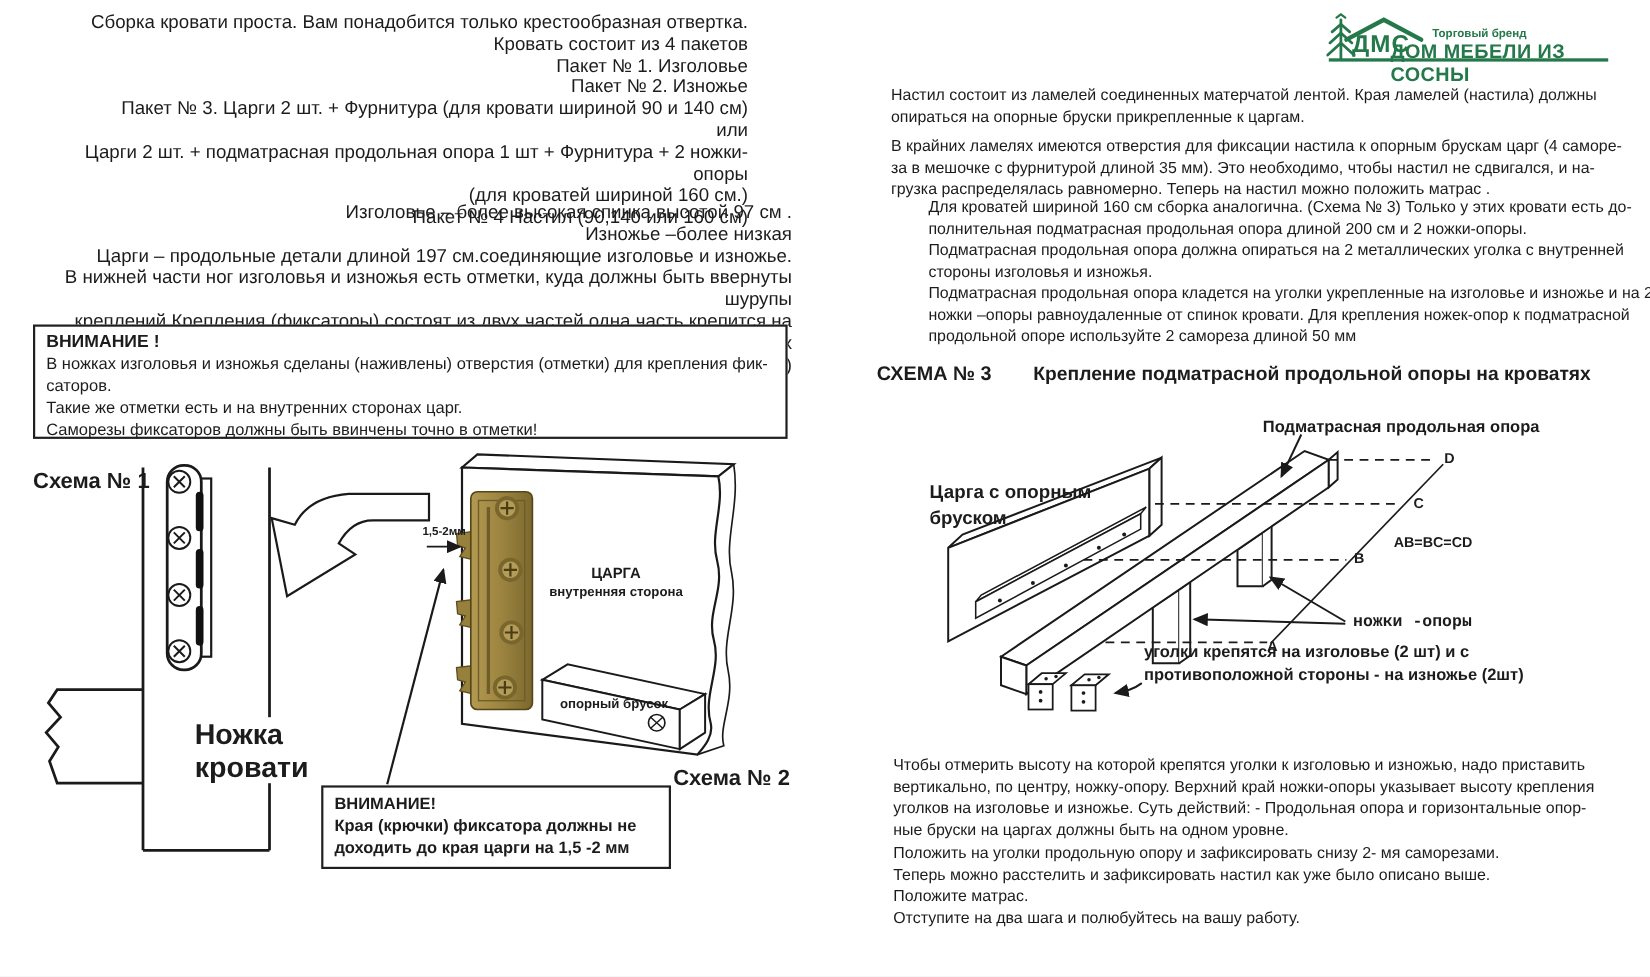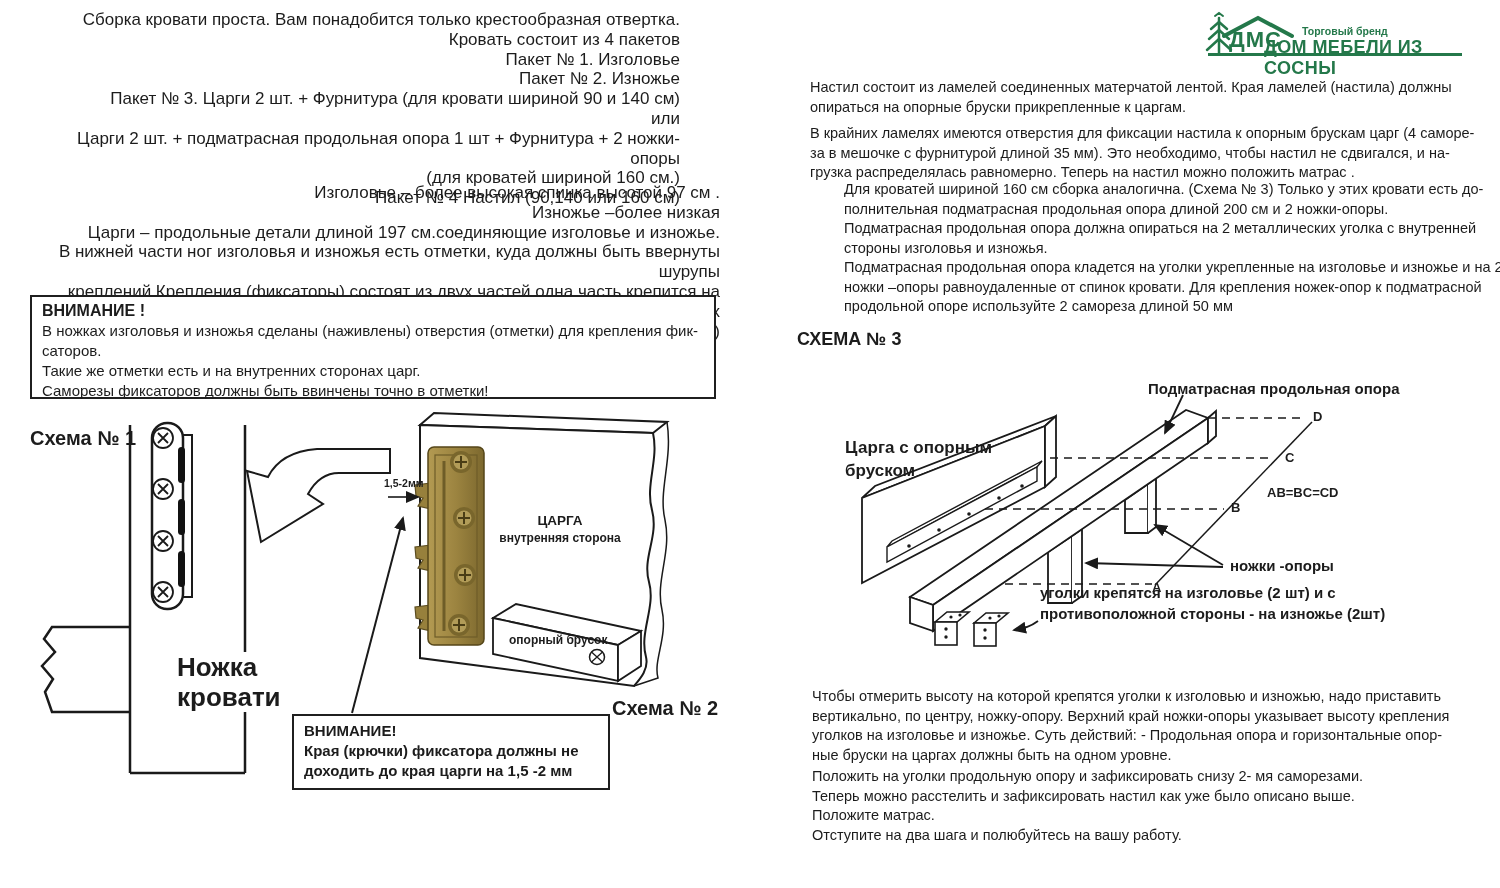--- a/index.html
+++ b/index.html
@@ -180,20 +180,21 @@
   <div class="txt body-r" style="left:812px;top:180px;width:665px;margin-left:32px;">Для кроватей шириной  160 см сборка аналогична. (Схема № 3)  Только у этих кровати есть до-
 полнительная подматрасная продольная опора длиной 200 см и 2 ножки-опоры.
 Подматрасная продольная опора должна опираться на 2 металлических уголка с внутренней
 стороны изголовья и изножья.
 Подматрасная продольная опора кладется на уголки укрепленные на изголовье и изножье и на 2
 ножки –опоры равноудаленные от спинок кровати. Для крепления ножек-опор к подматрасной
 продольной опоре используйте 2 самореза длиной 50 мм</div>
 
   <div style="position:absolute;left:797px;top:329px;display:flex;gap:38px;align-items:center;">
     <span class="b" style="font-size:18px;">СХЕМА № 3</span>
+    <span class="b" style="font-size:17.5px;">Крепление  подматрасной продольной  опоры   на кроватях</span>
   </div>
 
   <svg width="660" height="310" viewBox="0 0 660 310" style="left:820px;top:365px;">
     <defs>
       <marker id="ahR" markerUnits="userSpaceOnUse" markerWidth="14" markerHeight="12" refX="12" refY="6" orient="auto">
         <path d="M0,0 L14,6 L0,12 Z" fill="#1a1a1a"></path>
       </marker>
     </defs>
 
     <g stroke="#1a1a1a" stroke-width="1.8" fill="#fff">
@@ -267,21 +268,21 @@
   </svg>
 
   <div class="lbl b" style="left:1148px;top:380px;font-size:15px;">Подматрасная продольная опора</div>
   <div class="txt b" style="left:845px;top:436px;font-size:17px;line-height:23px;">Царга с опорным
 бруском</div>
   <div class="lbl b" style="left:1267px;top:485px;font-size:13px;">AB=BC=CD</div>
   <div class="lbl b" style="left:1313px;top:409px;font-size:13px;">D</div>
   <div class="lbl b" style="left:1285px;top:450px;font-size:13px;">C</div>
   <div class="lbl b" style="left:1231px;top:500px;font-size:13px;">B</div>
   <div class="lbl b" style="left:1152px;top:580px;font-size:13px;">A</div>
-  <div class="lbl b" style="left:1230px;top:557px;font-size:15px;">ножки -опоры</div>
+  <div class="lbl b" style="left:1230px;top:557px;font-size:15px;font-family:Liberation Mono, monospace;">ножки -опоры</div>
   <div class="txt b" style="left:1040px;top:582px;font-size:15px;line-height:21px;">уголки крепятся на изголовье (2 шт) и с
 противоположной стороны - на изножье (2шт)</div>
 
   <div class="txt body-r" style="left:812px;top:687px;width:670px;">Чтобы отмерить высоту на которой крепятся уголки к изголовью и изножью, надо  приставить
 вертикально, по центру, ножку-опору. Верхний край ножки-опоры указывает высоту крепления
 уголков на изголовье и изножье. Суть действий: - Продольная опора и горизонтальные опор-
 ные бруски на царгах должны быть на одном уровне.</div>
   <div class="txt body-r" style="left:812px;top:767px;width:670px;">Положить на уголки продольную  опору и зафиксировать снизу 2- мя саморезами.
 Теперь можно  расстелить и зафиксировать настил как уже было описано выше.
 Положите матрас.

